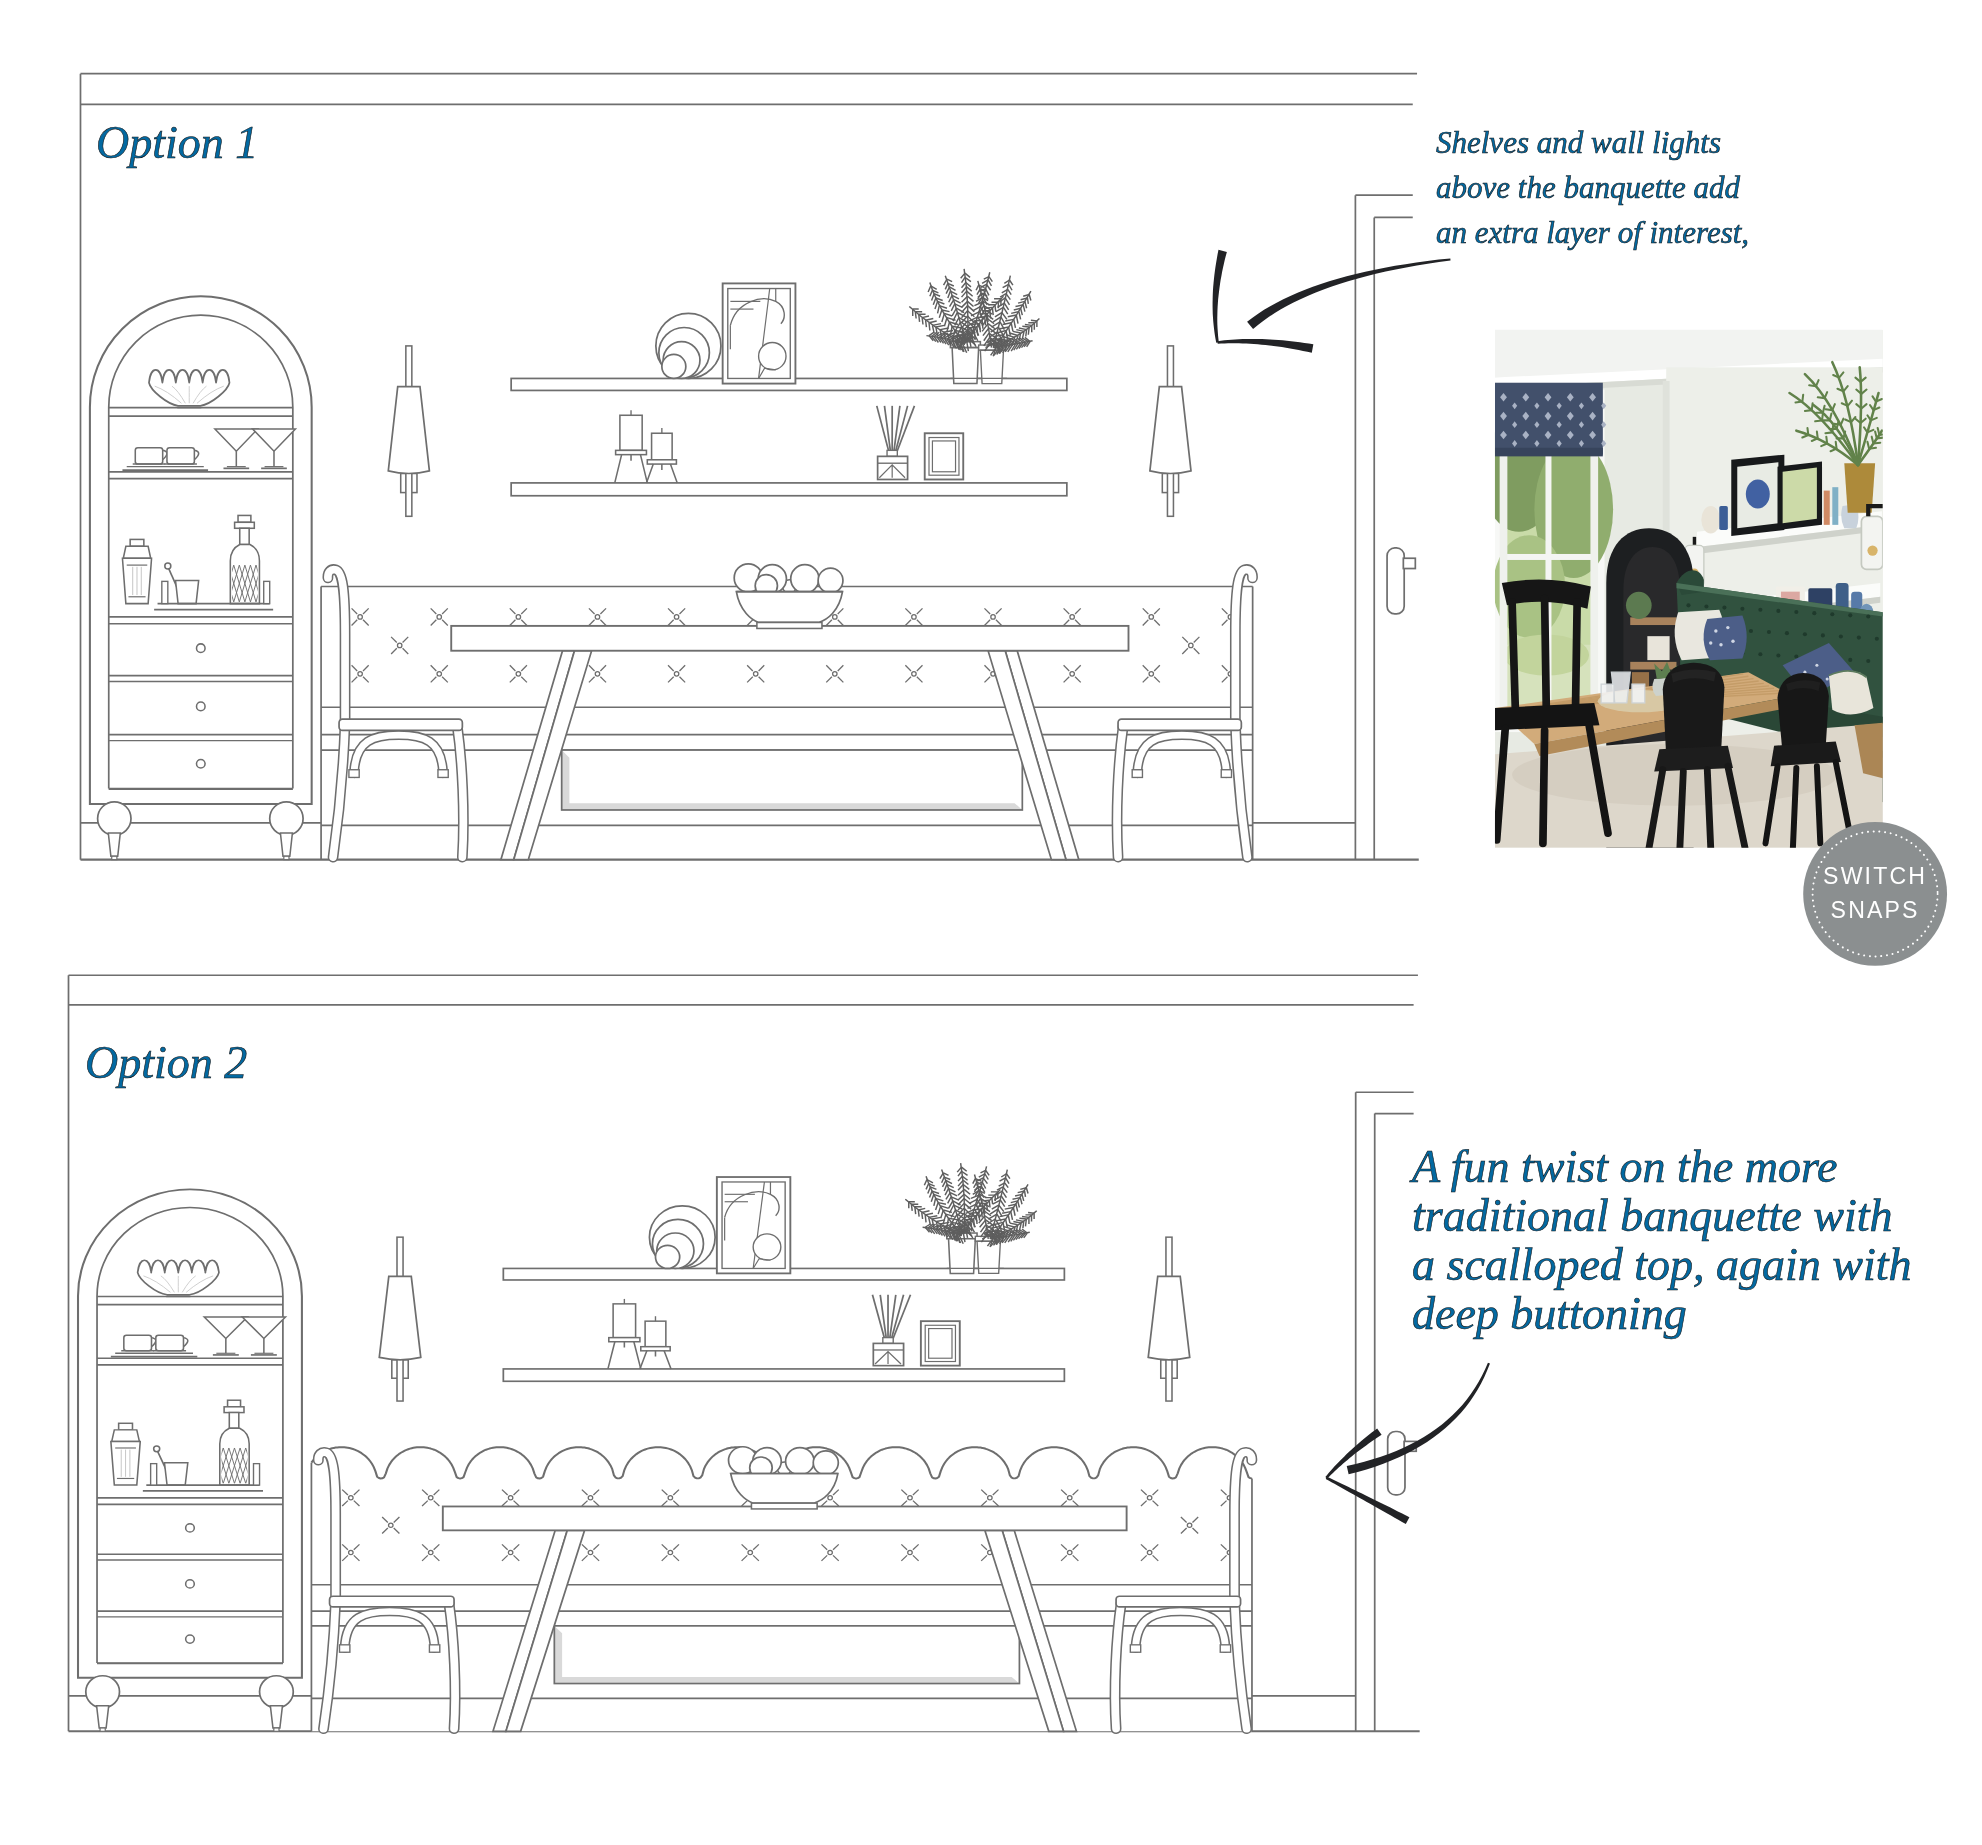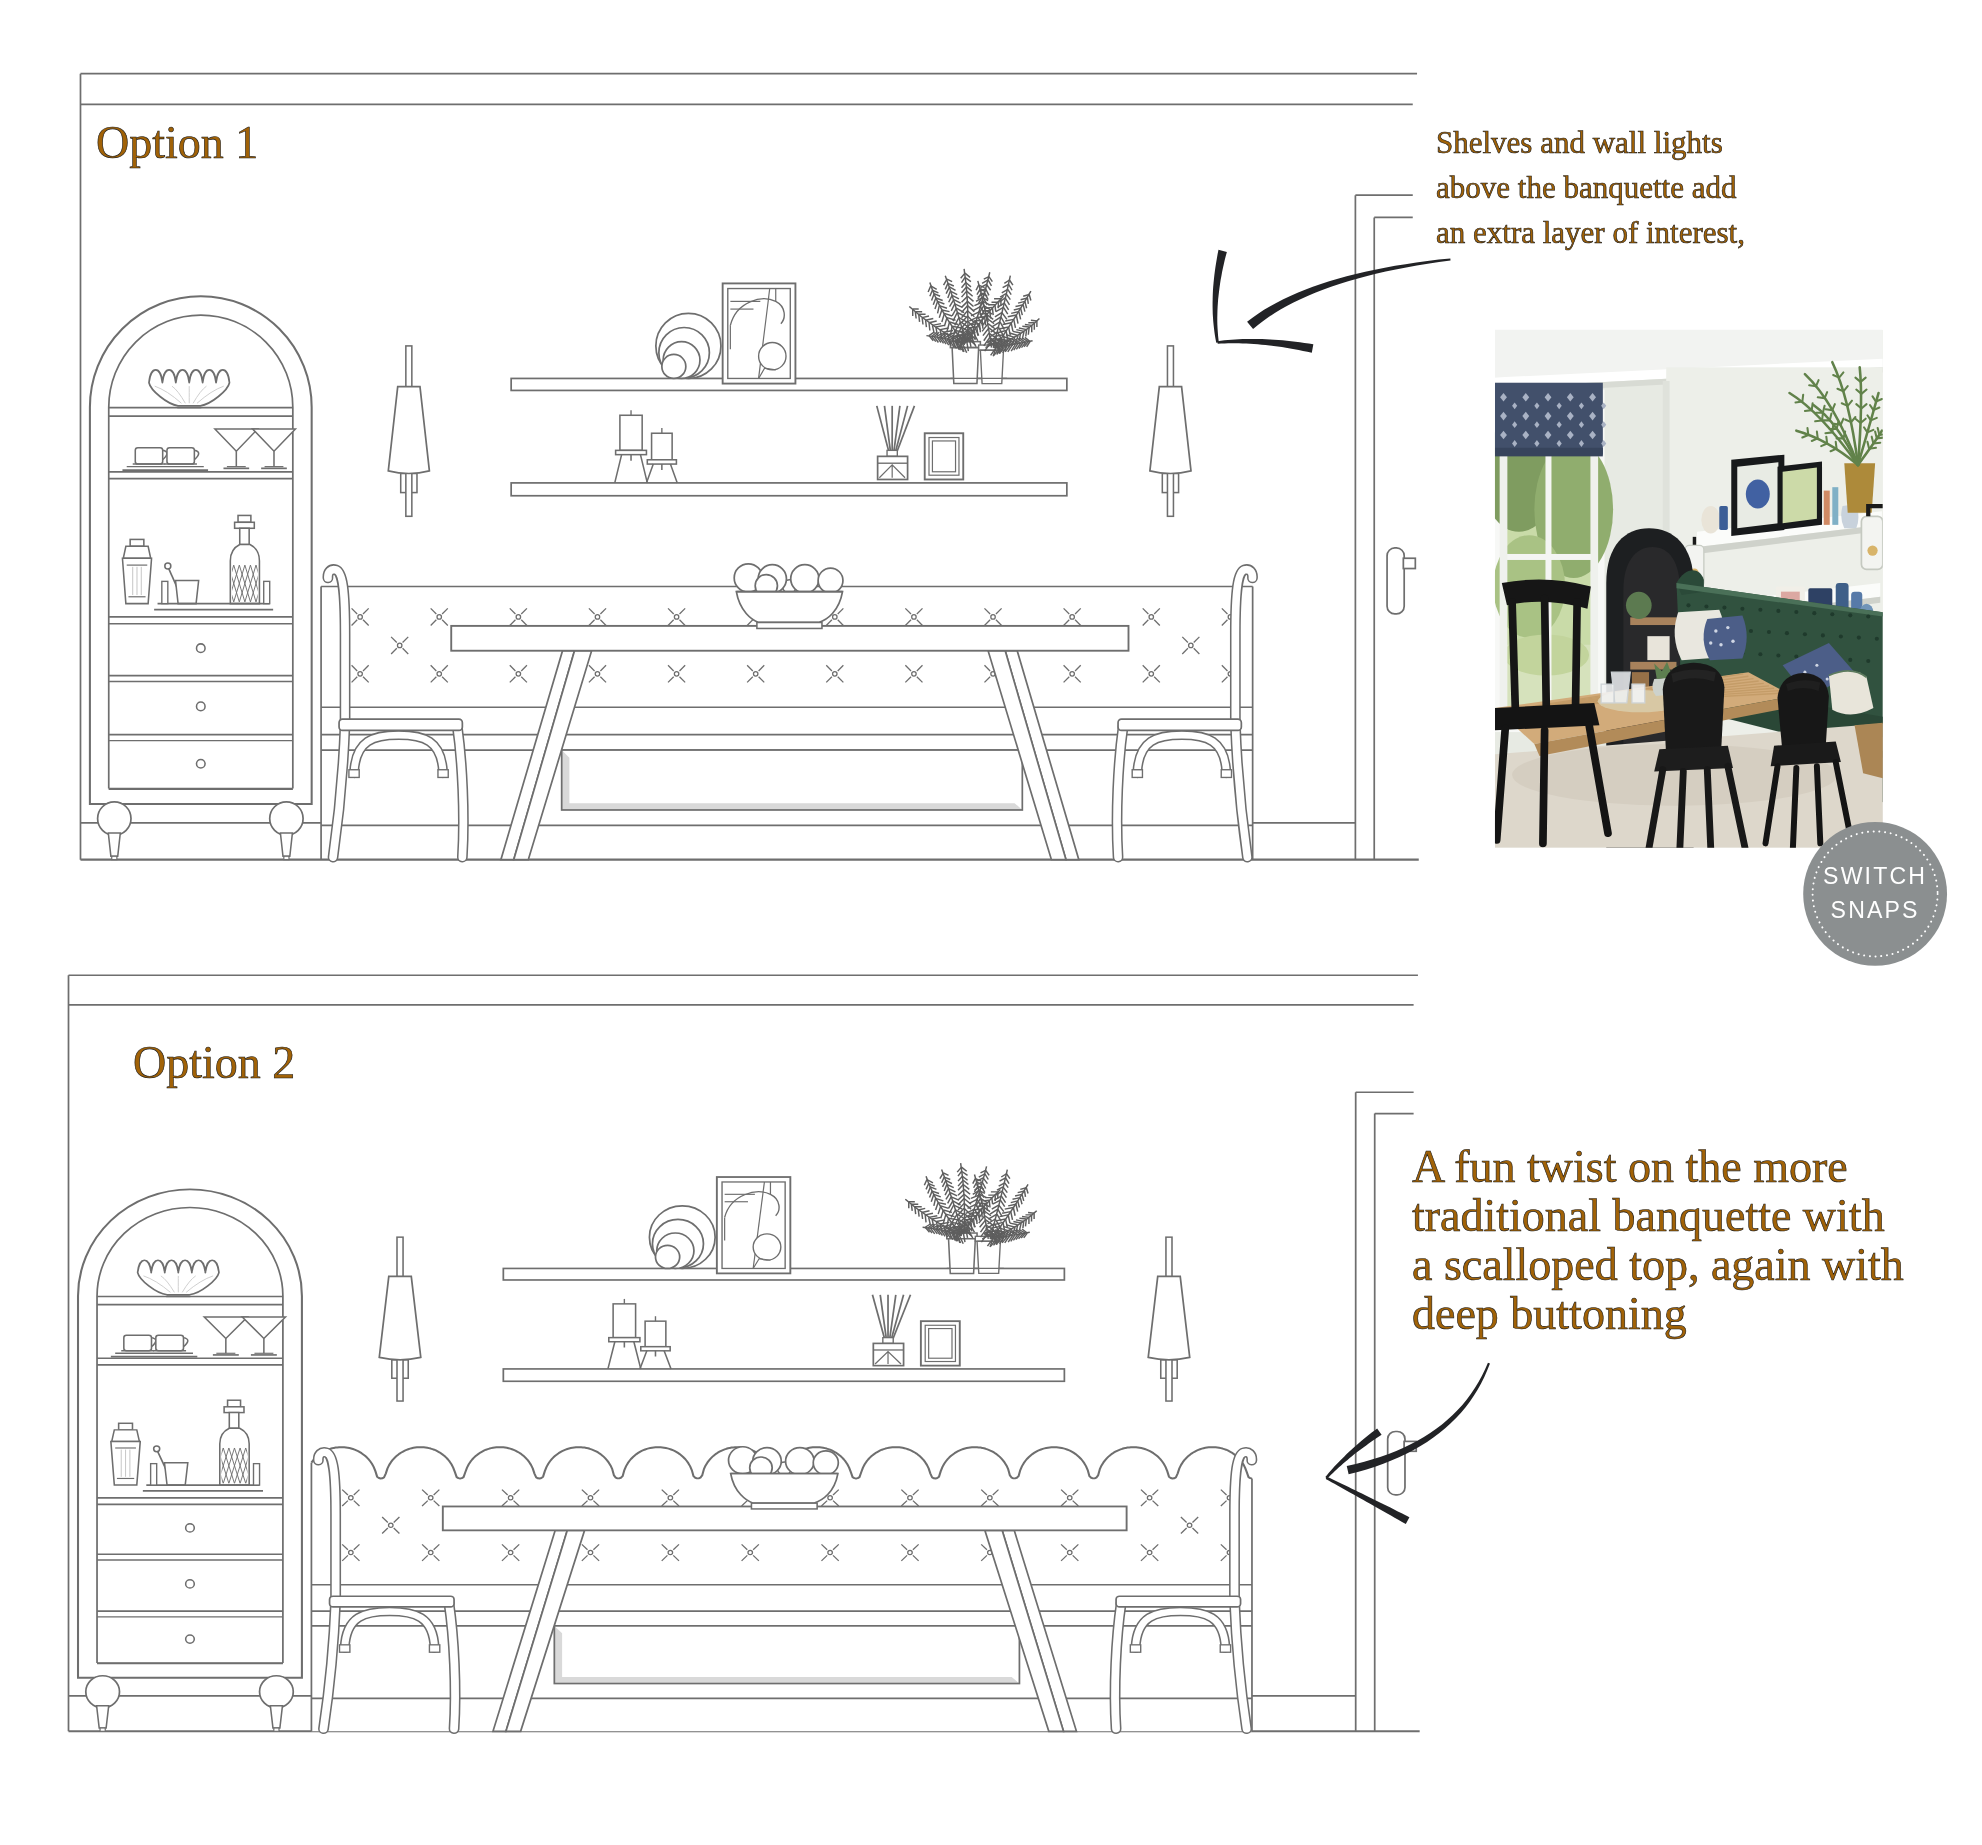--- a/index.html
+++ b/index.html
@@ -1,15 +1,15 @@
 <!DOCTYPE html>
 <html style="font-size:13.7px"><head><meta charset="utf-8">
 <style>
   html,body{margin:0;padding:0;background:#ffffff;width:1983px;height:1846px;overflow:hidden}
-  .hand{font-family:"Liberation Serif",serif;color:#a16207;position:absolute;white-space:pre;-webkit-text-stroke:0.6px #17181a;}
+  .hand{font-family:"Liberation Serif",serif;font-style:italic;color:#0369a1;position:absolute;white-space:pre;-webkit-text-stroke:0.6px #17181a;}
 </style></head>
 <body>
 <svg width="1983" height="1846" viewBox="0 0 2316 2156" style="position:absolute;left:0;top:0">
     <defs>
       <clipPath id="decl">
         <path d="M271,657 L301,657 L301,703 L271,703 Z"></path>
       </clipPath>
     </defs>
     <g>
       <line x1="94.0" y1="86.0" x2="1655.0" y2="86.0" stroke="#6e6e6e" stroke-width="2"></line>
@@ -1381,20 +1381,20 @@
       </g>
     </svg>
     <g>
       <circle cx="2190" cy="1044" r="84" fill="#8b8f90"></circle>
       <circle cx="2190" cy="1044" r="73" fill="none" stroke="#ffffff" stroke-width="2.3" stroke-dasharray="0.1,6.6" stroke-linecap="round"></circle>
       <text x="2190" y="1032" text-anchor="middle" font-family="Liberation Sans, sans-serif" font-size="27" letter-spacing="2.5" fill="#ffffff">SWITCH</text>
       <text x="2190" y="1072" text-anchor="middle" font-family="Liberation Sans, sans-serif" font-size="27" letter-spacing="2.5" fill="#ffffff">SNAPS</text>
     </g>
   </svg>
 <div class="hand" style="left:96px;top:116px;font-size:46px;">Option 1</div>
-<div class="hand" style="left:85px;top:1036px;font-size:46px;margin-left:48px;">Option 2</div>
+<div class="hand" style="left:85px;top:1036px;font-size:46px;">Option 2</div>
 <div class="hand" style="left:1436px;top:120px;font-size:31px;line-height:45px;">Shelves and wall lights
 above the banquette add
 an extra layer of interest,</div>
 <div class="hand" style="left:1412px;top:1142px;font-size:46px;line-height:49px;">A fun twist on the more
 traditional banquette with
 a scalloped top, again with
 deep buttoning</div>
 
 </body></html>

